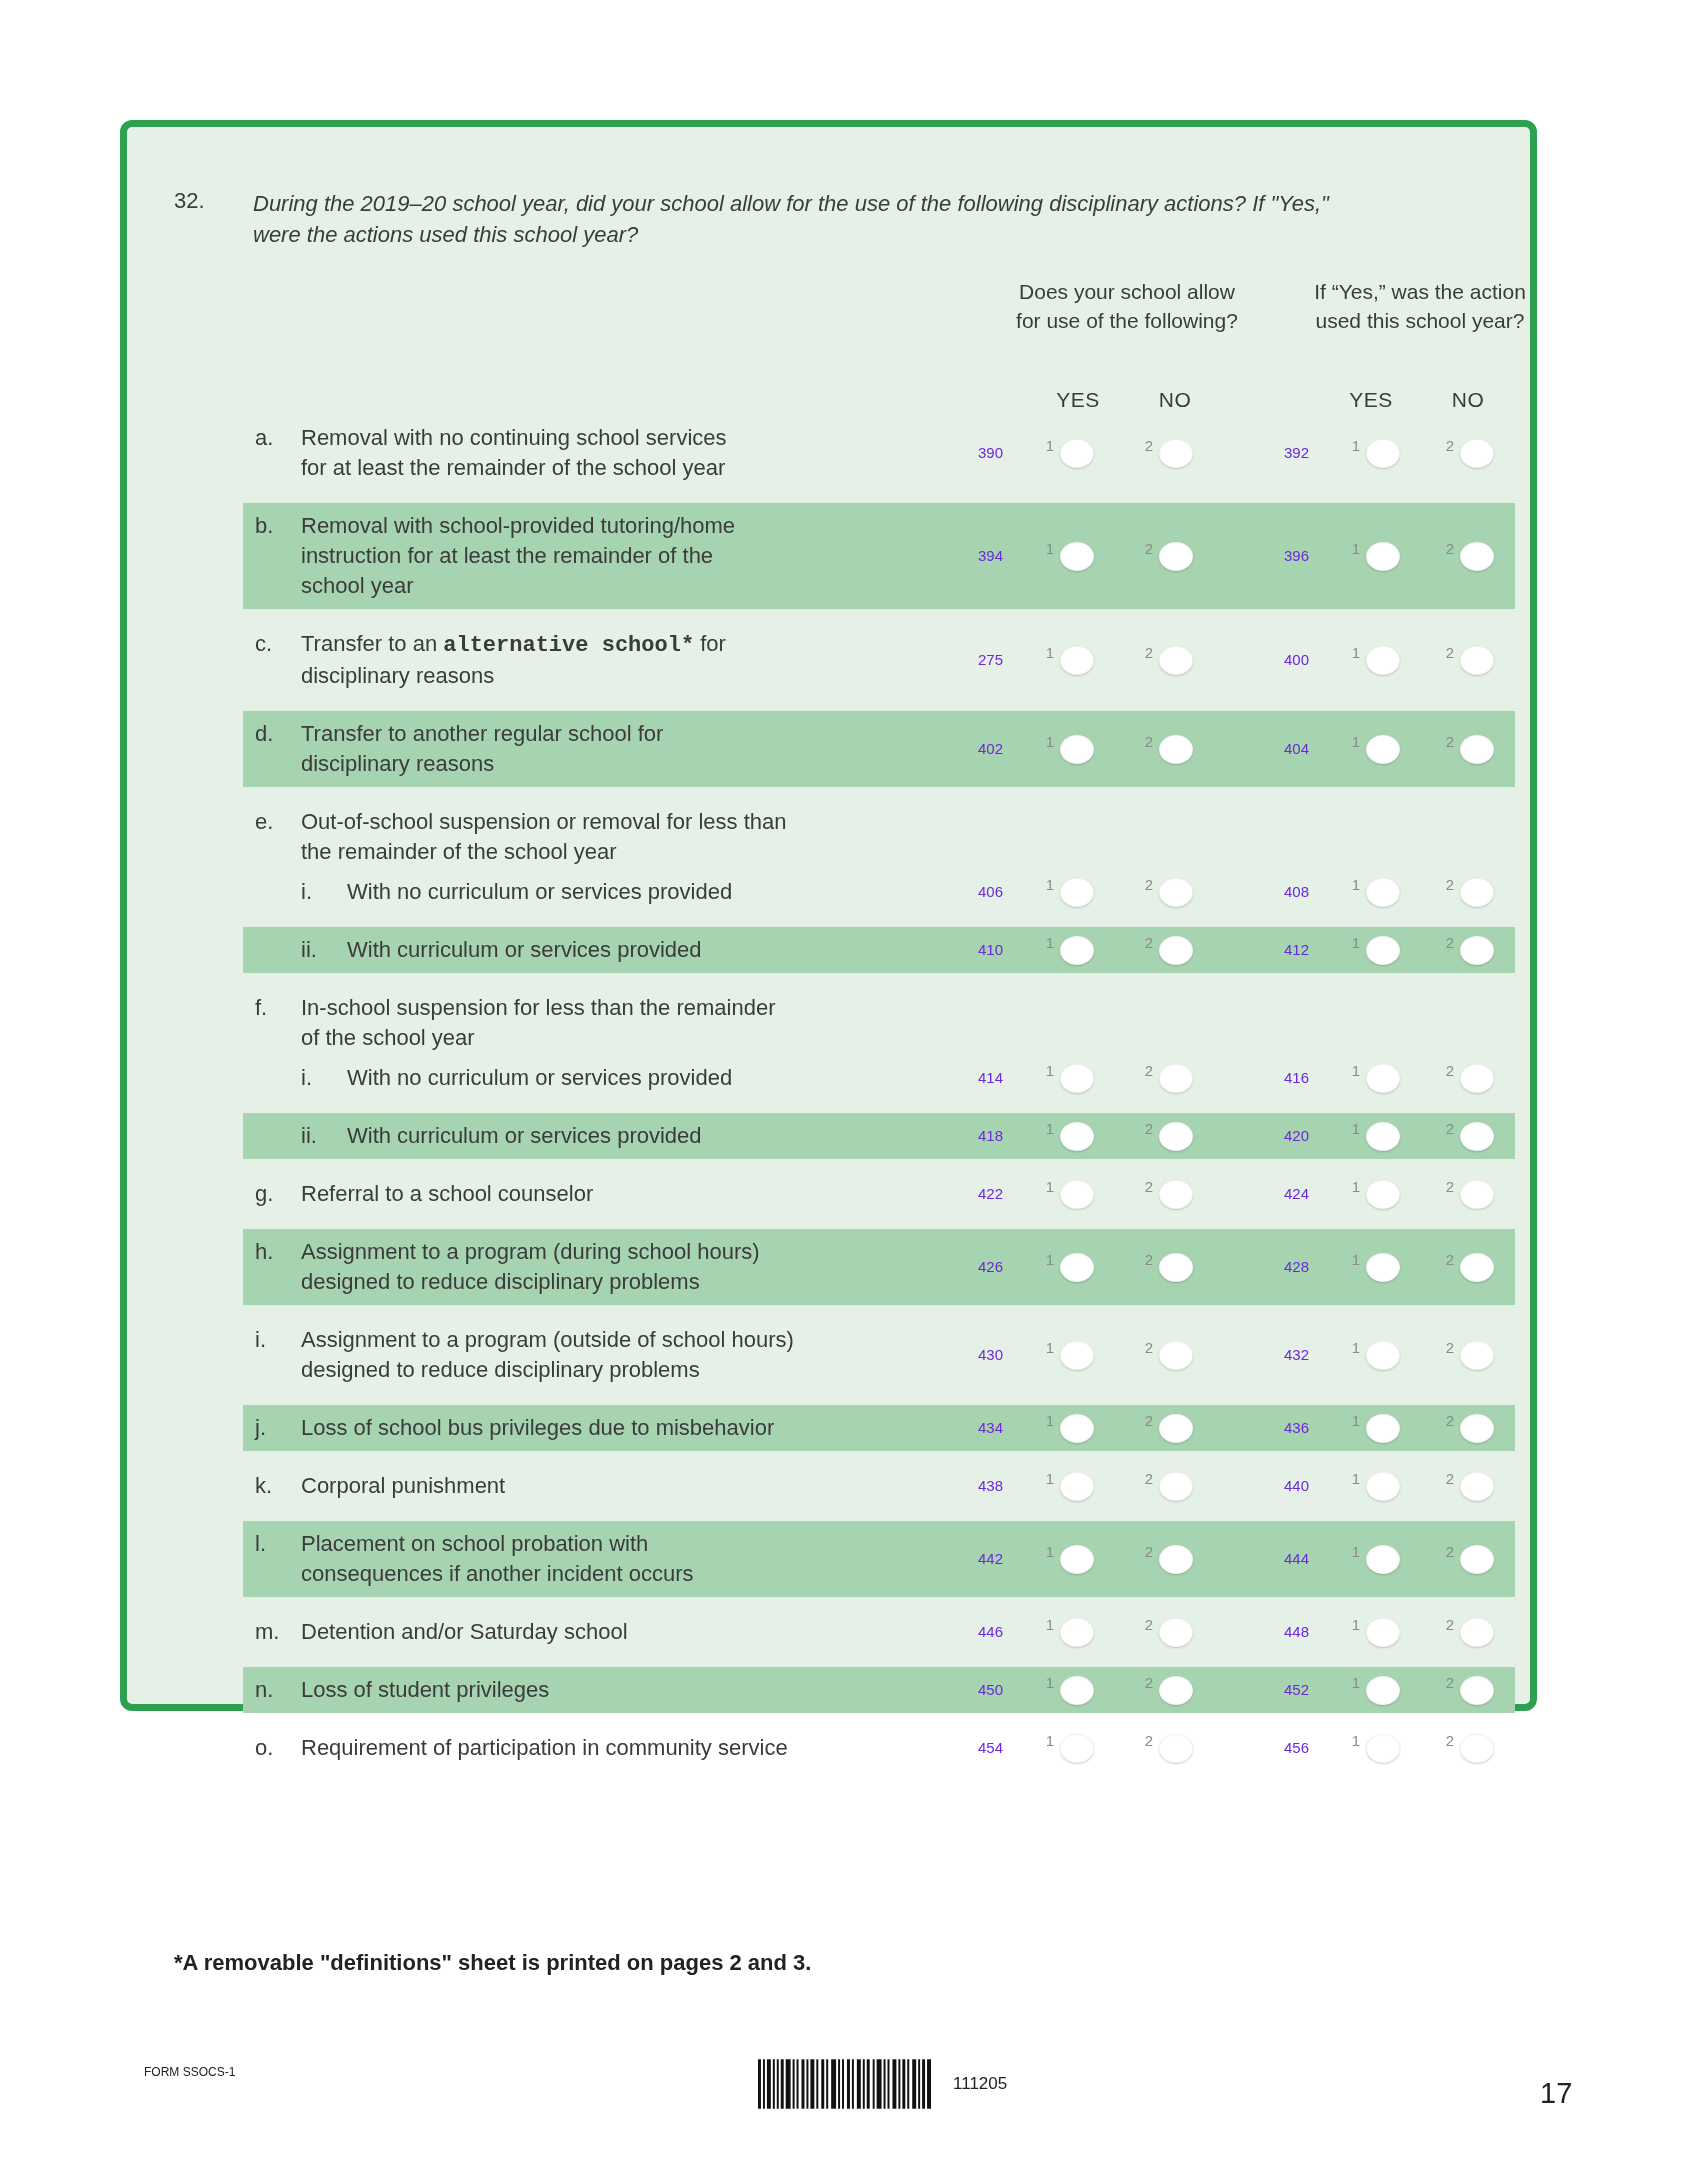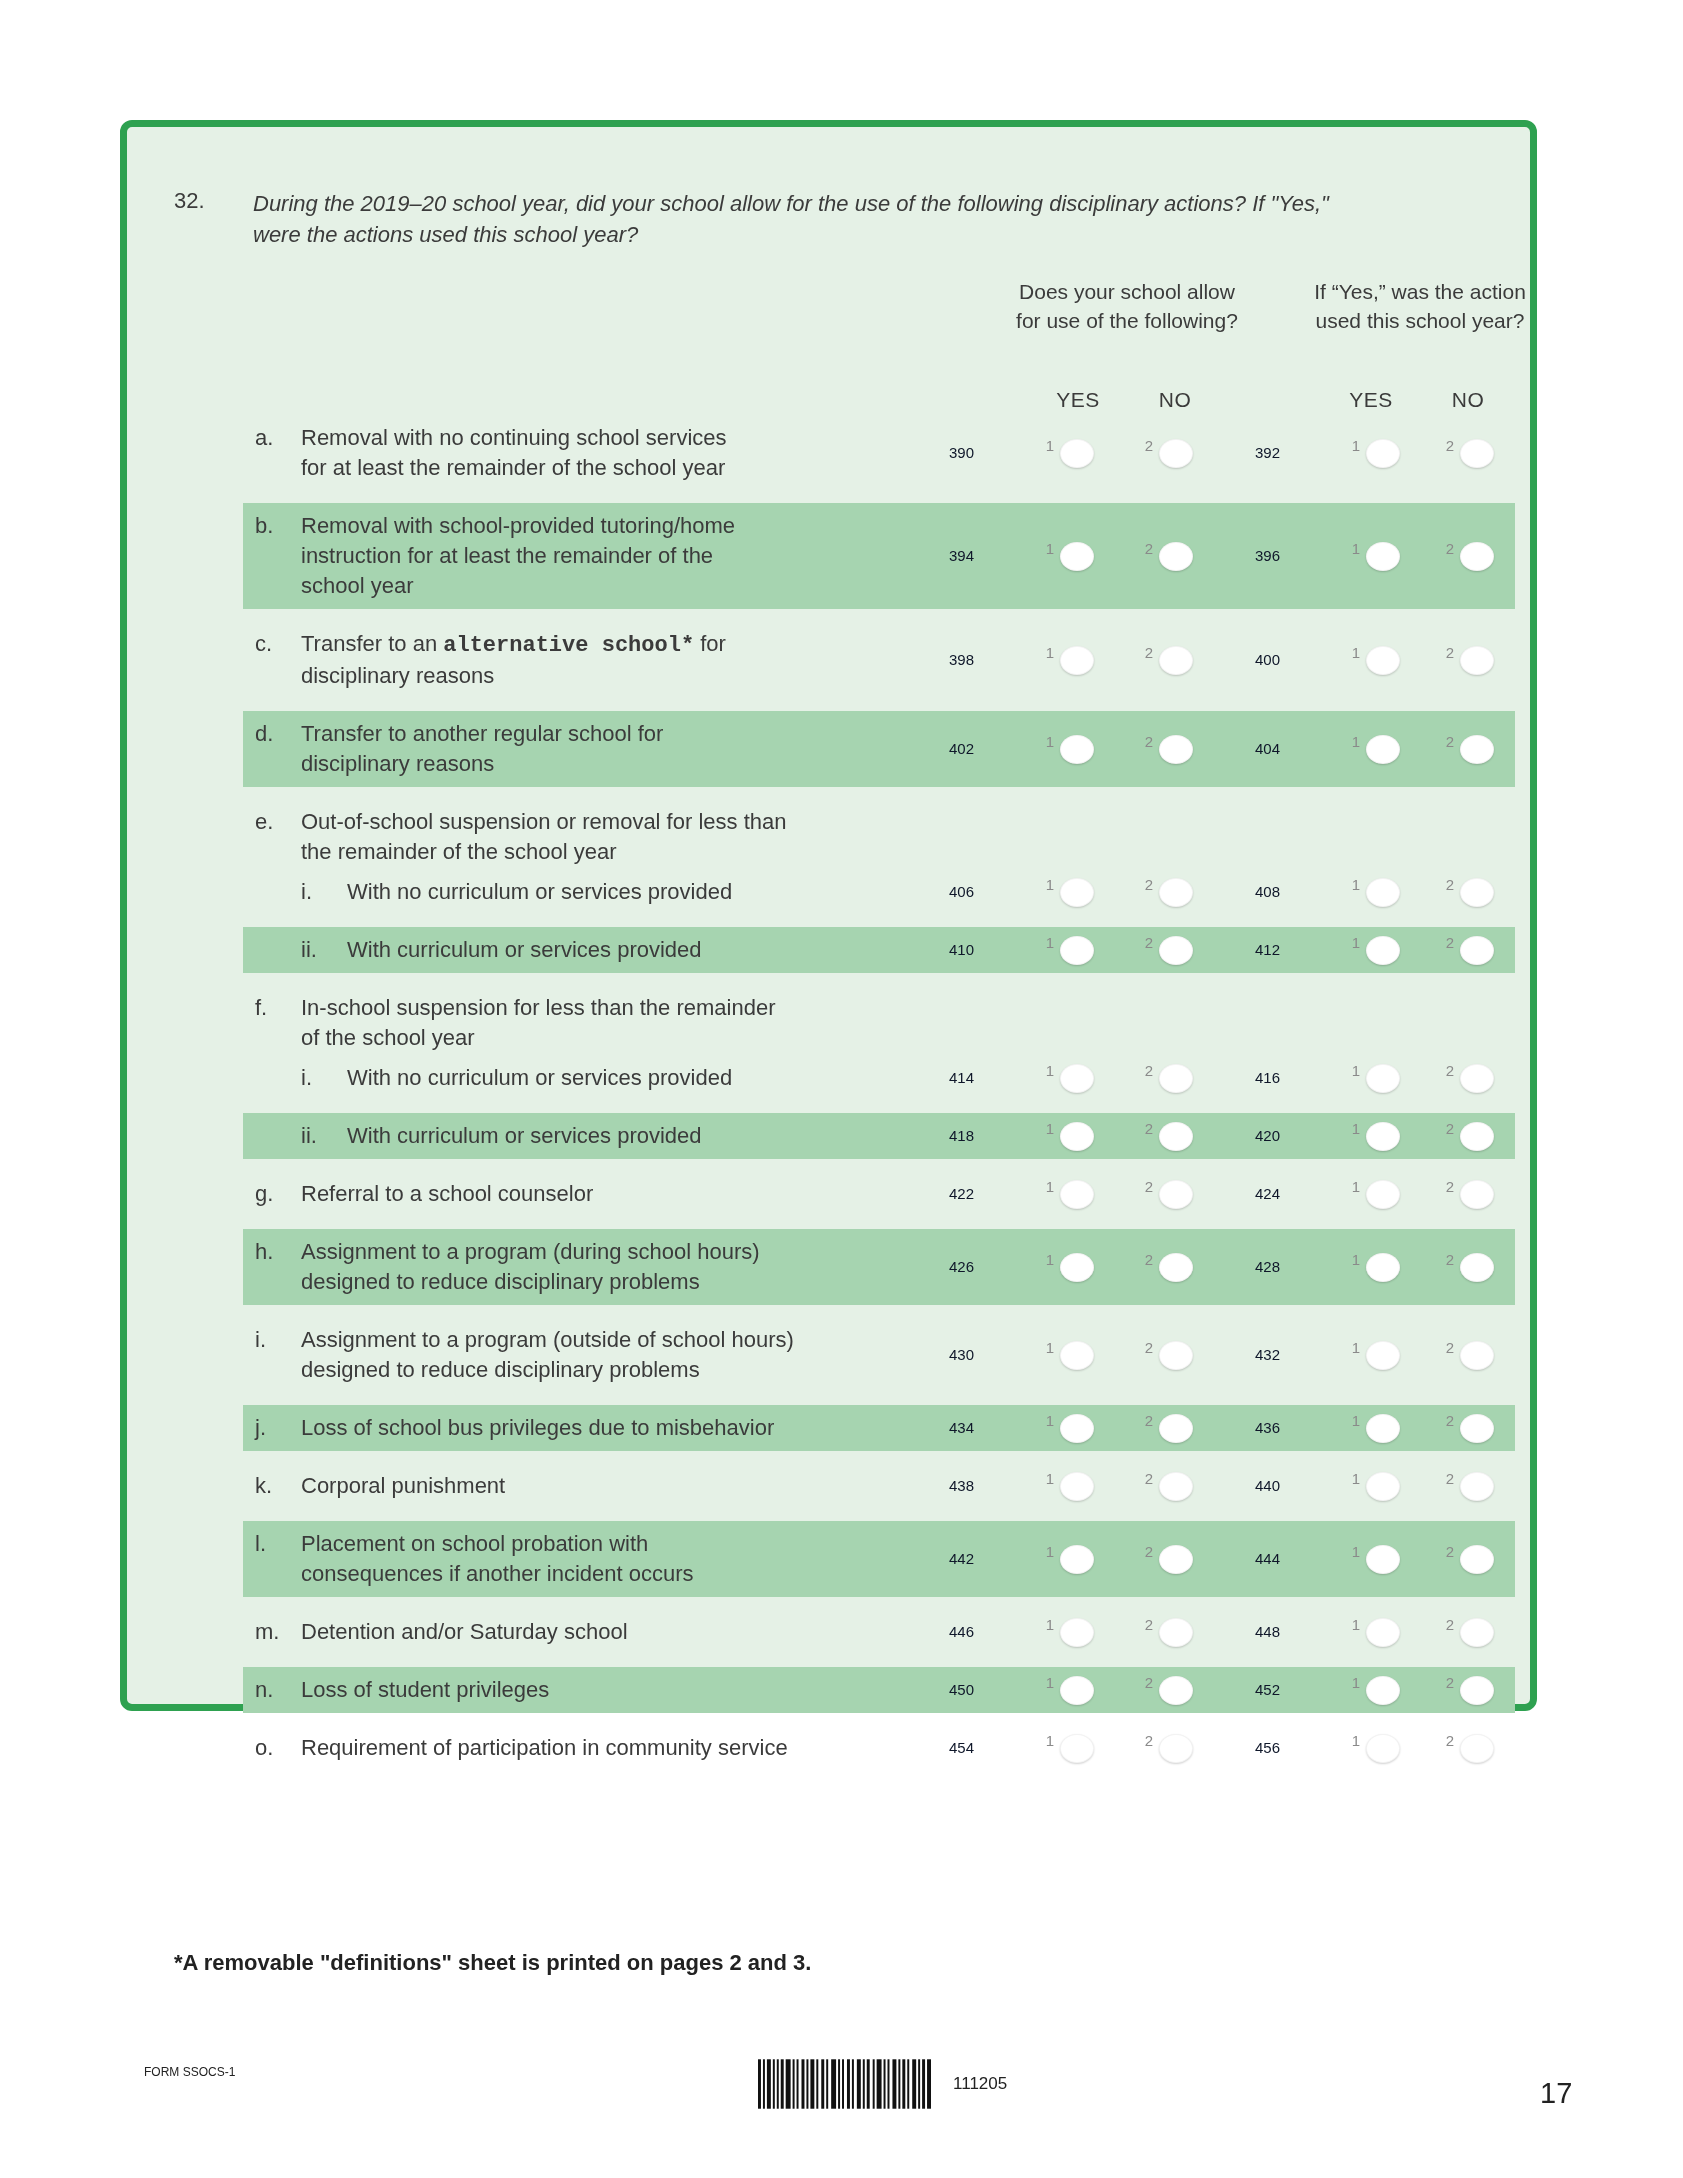--- a/index.html
+++ b/index.html
@@ -50,21 +50,21 @@
     font-size:22px; line-height:30px;
   }
   .row.shaded { background:var(--shade); }
   .row.group { margin-bottom:0; padding-bottom:2px; }
   .cell { flex:none; }
   .cell.letter { width:46px; align-self:flex-start; }
   .cell.text { width:648px; }
   .row.group .cell.text { width:auto; }
   .subletter { display:inline-block; width:46px; }
   .b { font-weight:bold;font-family:Liberation Mono, monospace; }
-  .cell.code { width:54px; font-size:15px; color:#0f172a; }
+  .cell.code { width:54px; text-align:right; font-size:15px; color:#6d28d9; }
   .cell.choice {
     width:99px; display:flex; justify-content:flex-end;
     align-items:center; padding-right:8px;
   }
   .cell.choice.last { width:94px; }
   .cell.spacer { width:54px; }
   .num { font-size:15px; color:#8a8a8a; margin-right:6px; transform:translateY(-7px); }
   .oval {
     width:34px; height:29px; background:#ffffff; border-radius:50%;
     box-shadow:0 1px 2px rgba(0,0,0,0.18), inset 0 0 0 1px rgba(0,0,0,0.05);
@@ -141,21 +141,21 @@
           <span class="oval"></span>
         </div>
         <div class="cell choice last">
           <span class="num">2</span>
           <span class="oval"></span>
         </div>
       </div>
       <div class="row item">
         <div class="cell letter">c.</div>
         <div class="cell text">Transfer to an <span class="b">alternative school*</span> for<br>disciplinary reasons</div>
-        <div class="cell code">398</div>
+        <div class="cell code">275</div>
         <div class="cell choice">
           <span class="num">1</span>
           <span class="oval"></span>
         </div>
         <div class="cell choice">
           <span class="num">2</span>
           <span class="oval"></span>
         </div>
         <div class="cell spacer"></div>
         <div class="cell code">400</div>

